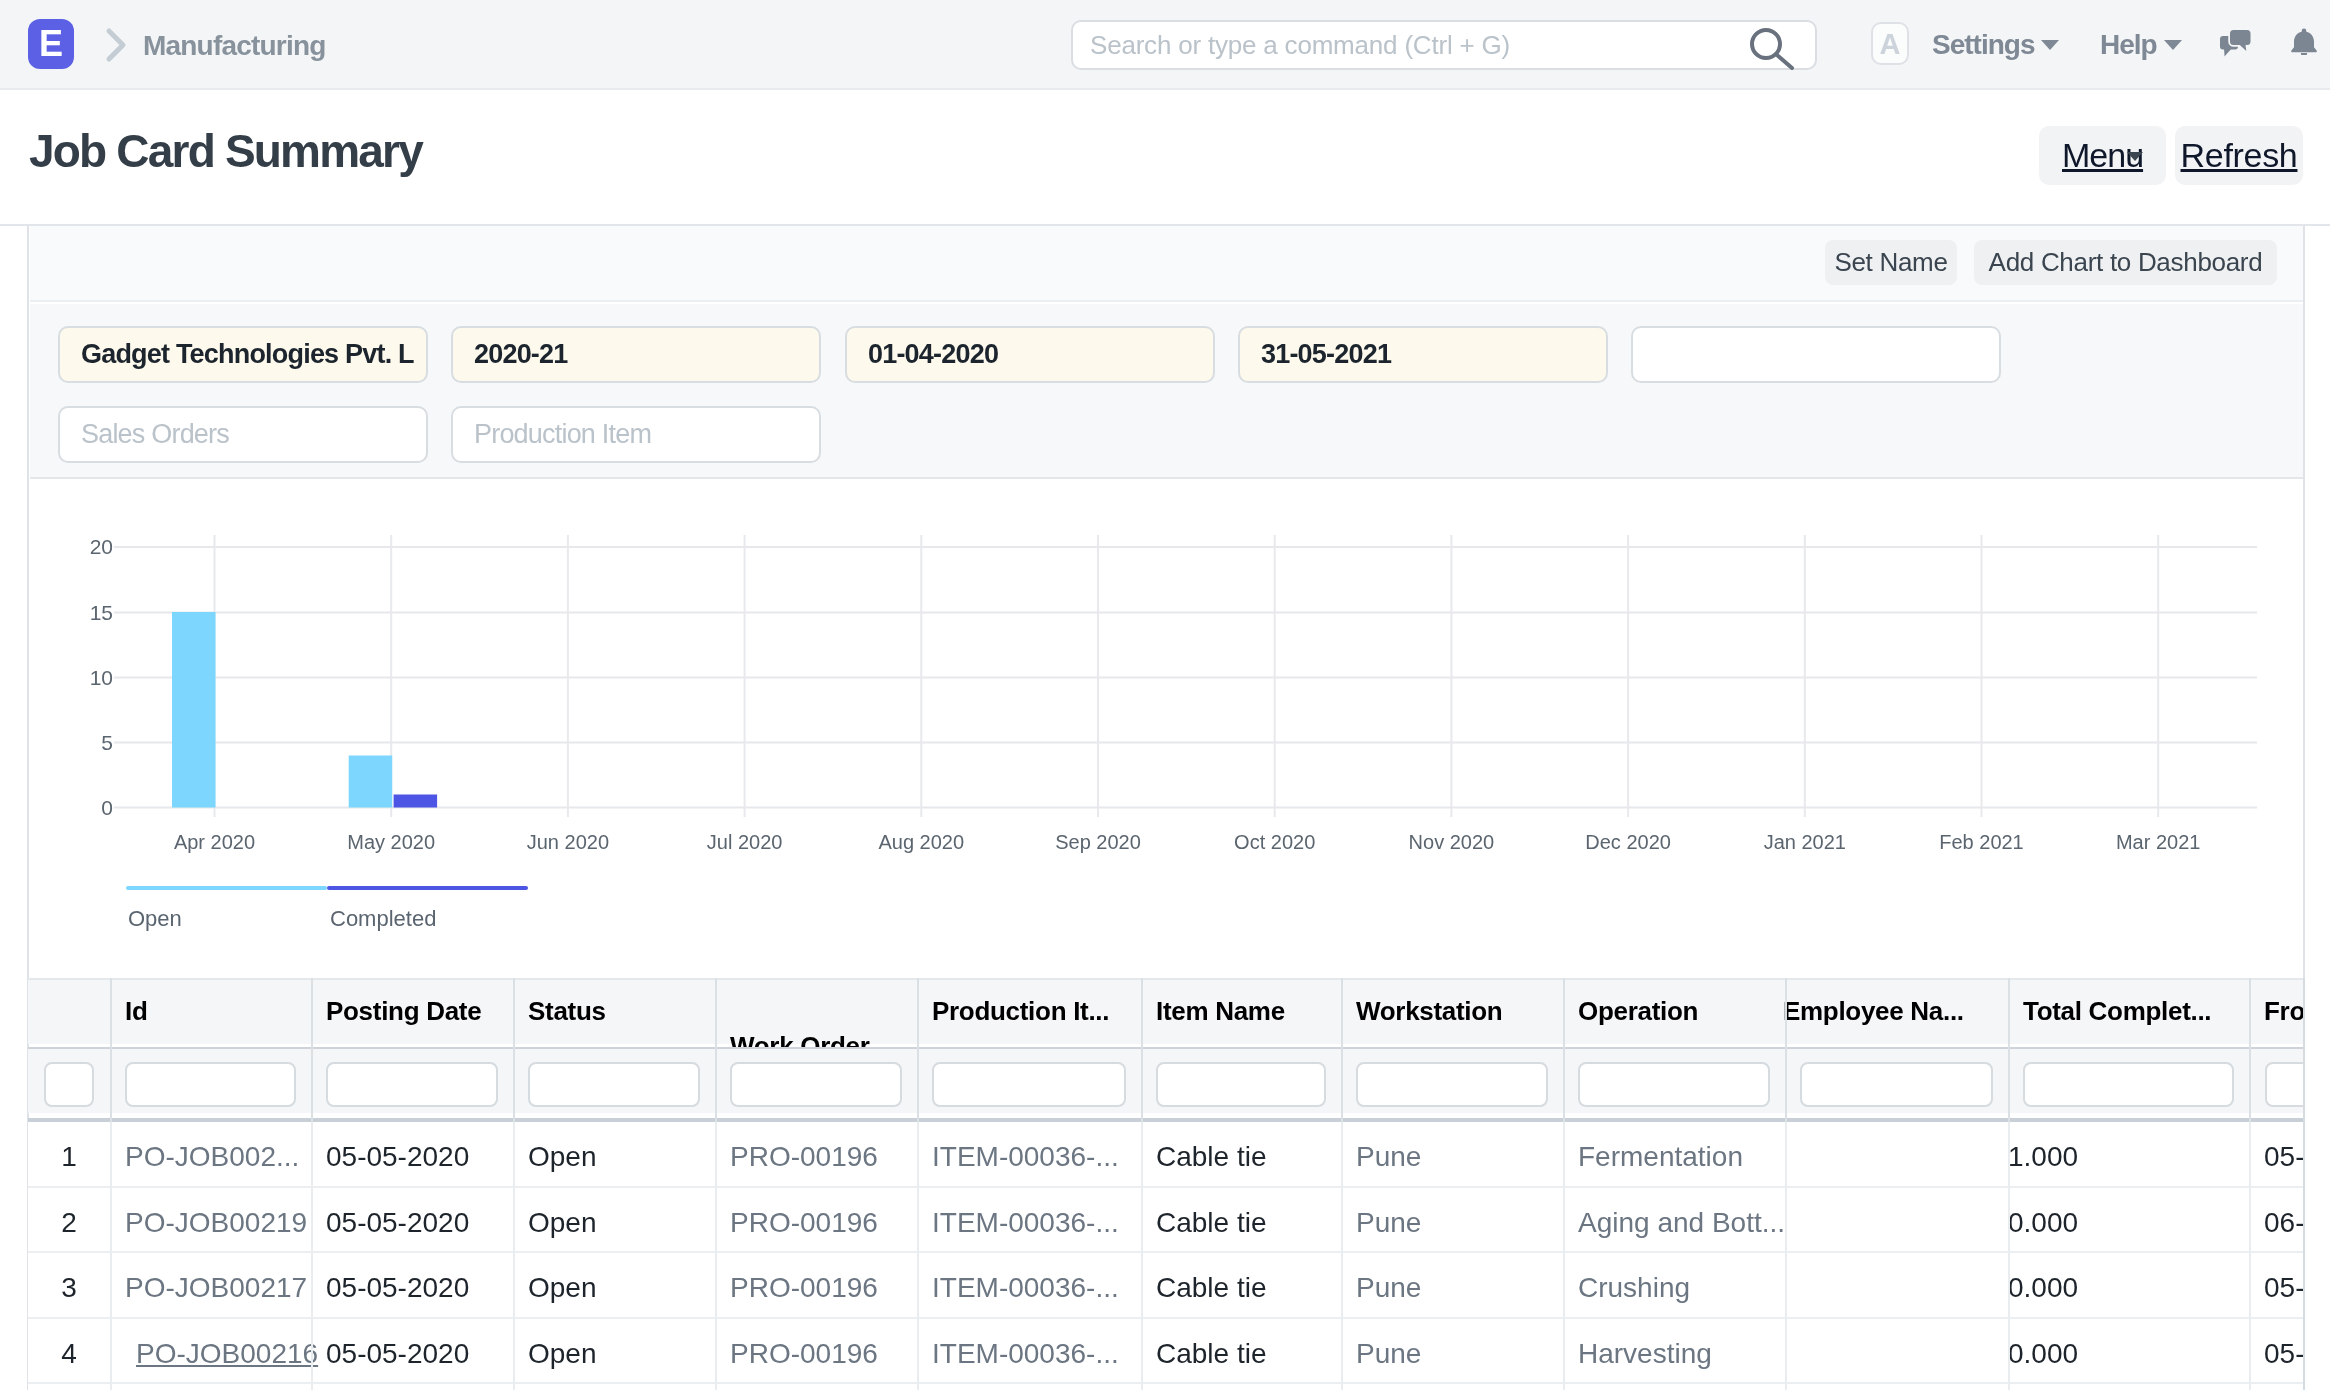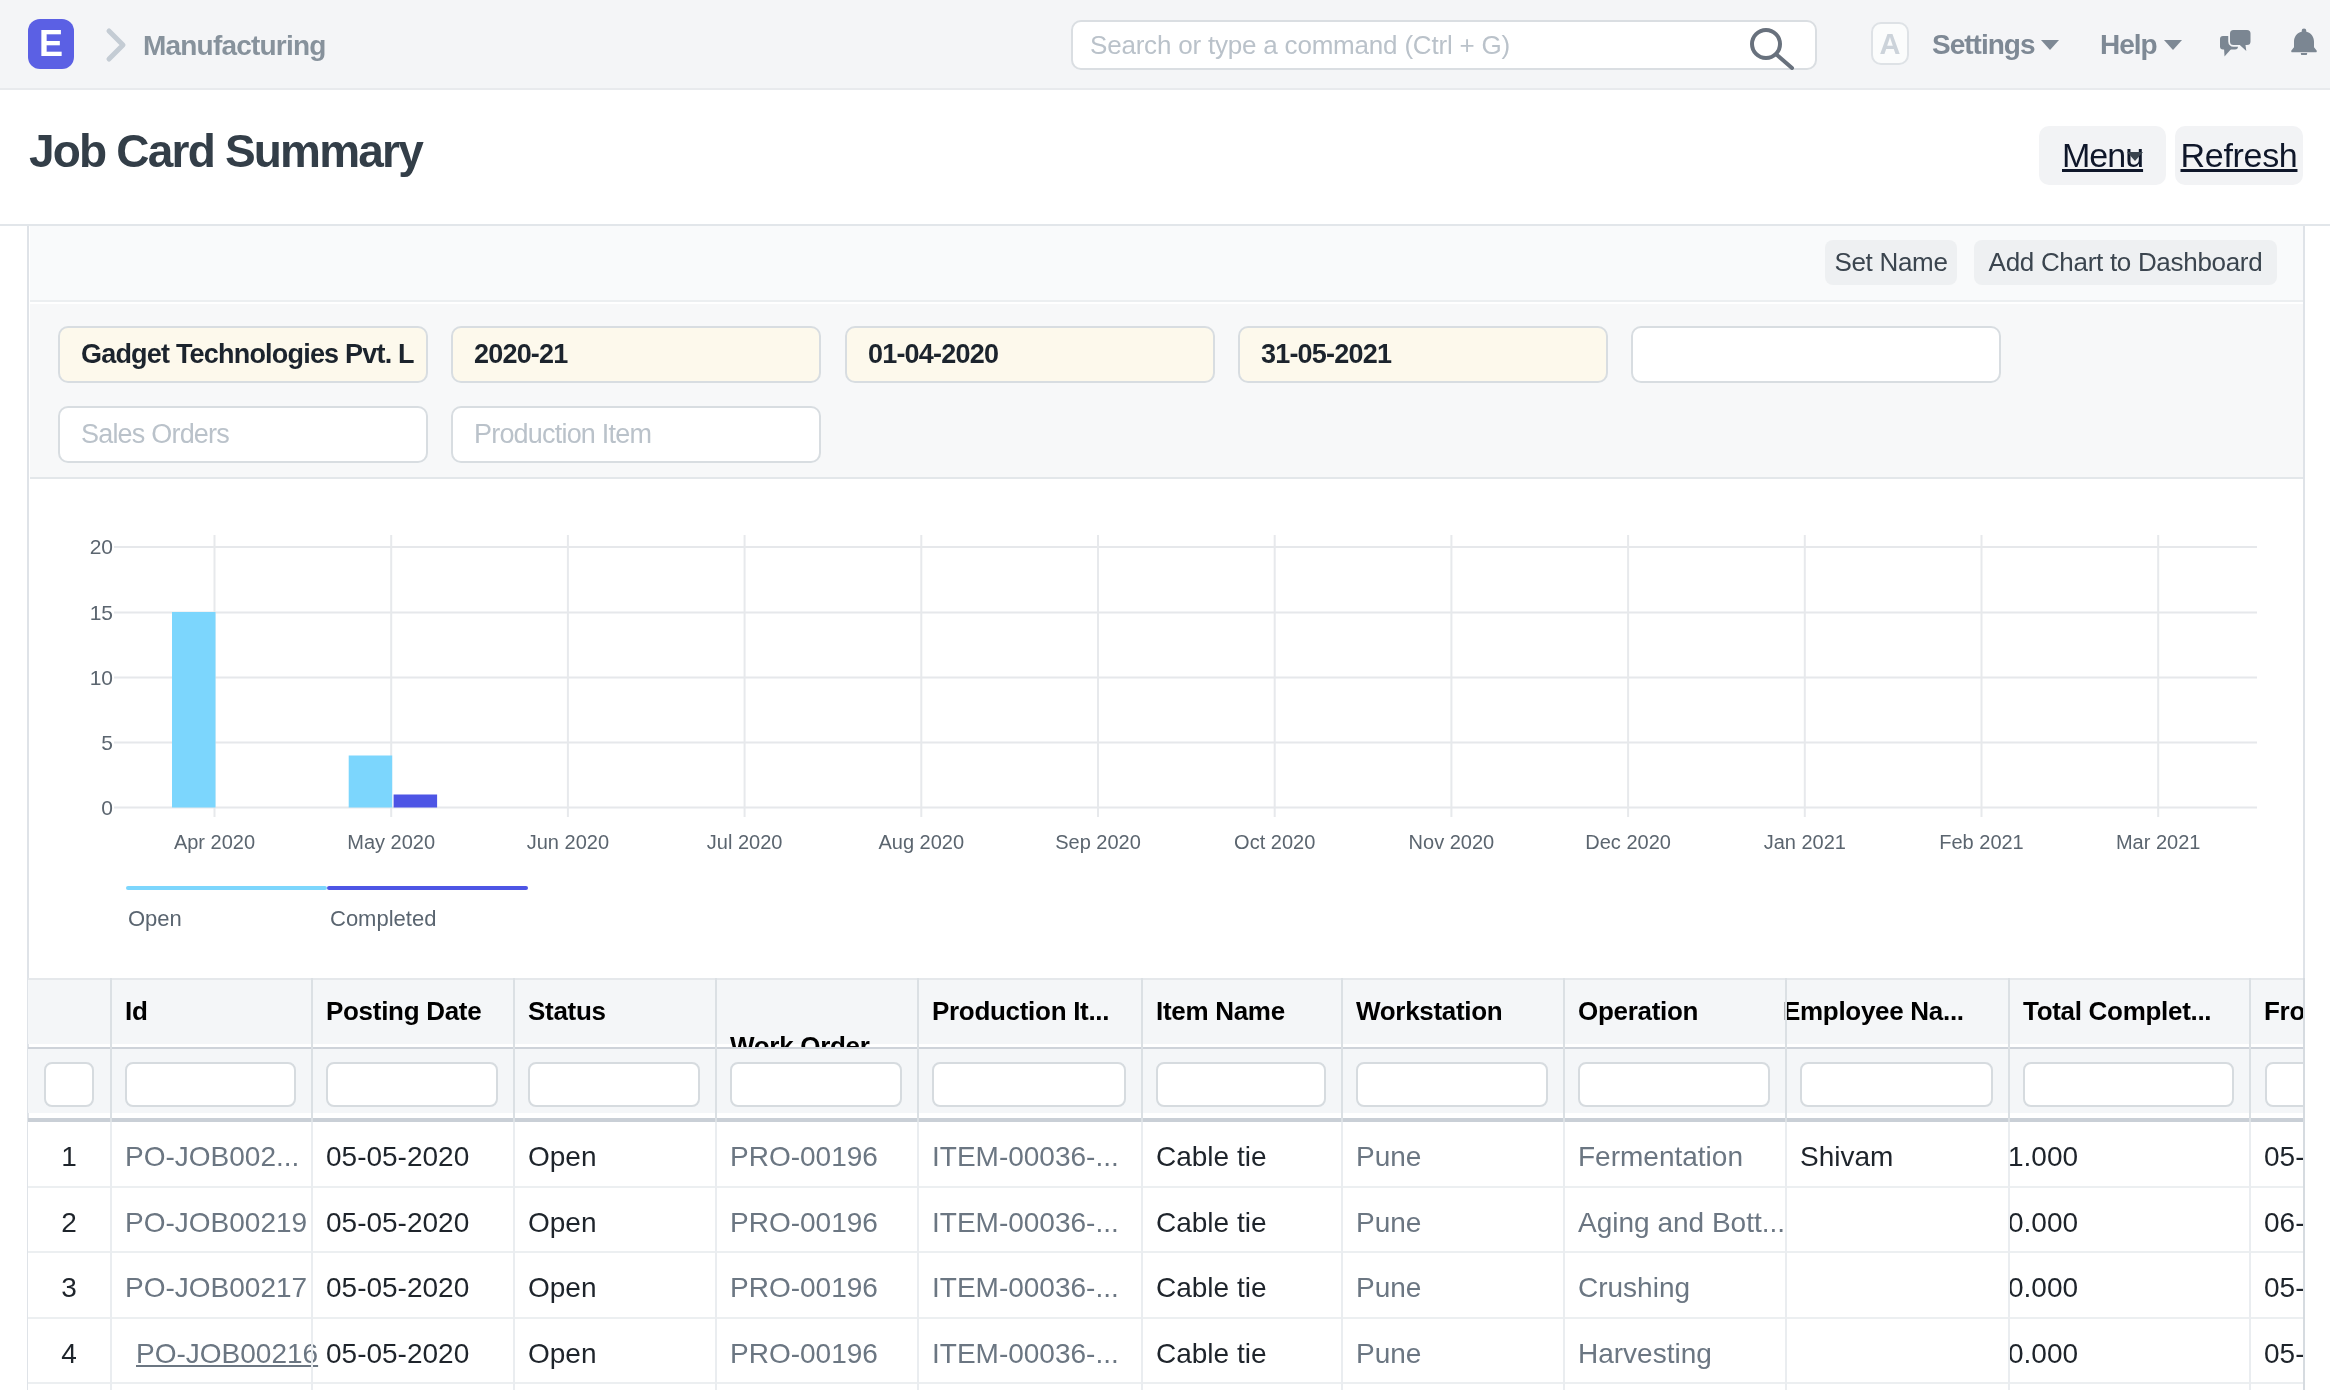--- a/index.html
+++ b/index.html
@@ -195,21 +195,20 @@
 <div class="row" style="top:1122px;">
 <div class="cell" style="left:0px;width:82px;text-align:center;">1</div>
 <div class="cell link" style="left:97px;width:186px;">PO-JOB002...</div>
 <div class="cell" style="left:298px;width:187px;">05-05-2020</div>
 <div class="cell" style="left:500px;width:187px;">Open</div>
 <div class="cell link" style="left:702px;width:187px;">PRO-00196</div>
 <div class="cell link" style="left:904px;width:209px;">ITEM-00036-...</div>
 <div class="cell" style="left:1128px;width:185px;">Cable tie</div>
 <div class="cell link" style="left:1328px;width:207px;">Pune</div>
 <div class="cell link" style="left:1550px;width:207px;">Fermentation</div>
-<div class="cell" style="left:1772px;width:208px;">Shivam</div>
 <div class="cell num" style="left:1980px;width:213px;">1.000</div>
 <div class="cell" style="left:2236px;width:39px;">05-</div>
 </div>
 <div class="row" style="top:1188px;height:65px;">
 <div class="cell" style="left:0px;width:82px;text-align:center;">2</div>
 <div class="cell link" style="left:97px;width:186px;">PO-JOB00219</div>
 <div class="cell" style="left:298px;width:187px;">05-05-2020</div>
 <div class="cell" style="left:500px;width:187px;">Open</div>
 <div class="cell link" style="left:702px;width:187px;">PRO-00196</div>
 <div class="cell link" style="left:904px;width:209px;">ITEM-00036-...</div>

